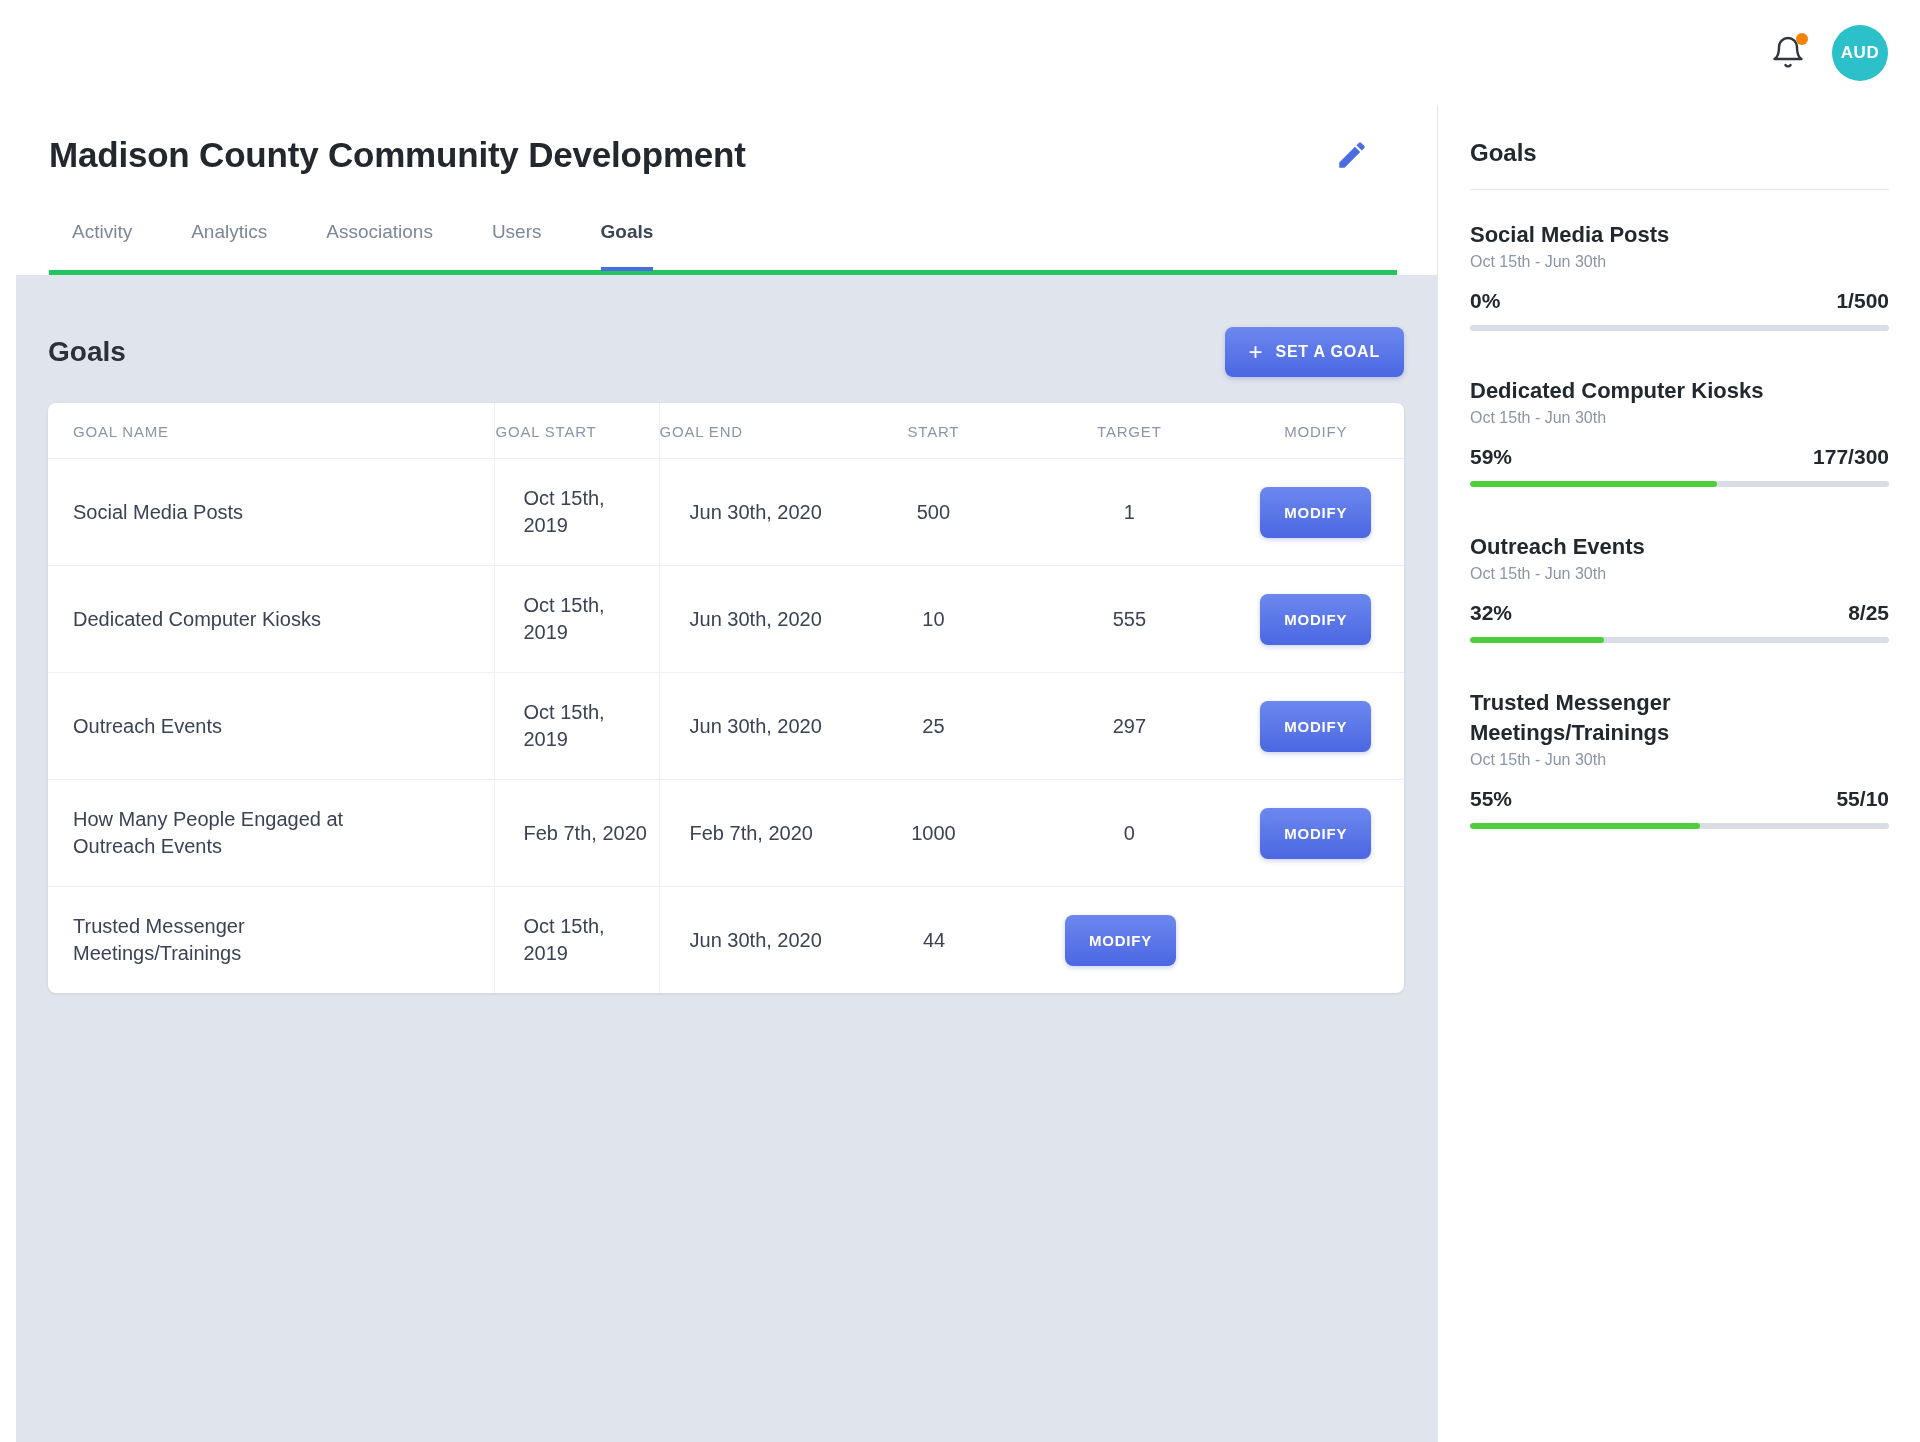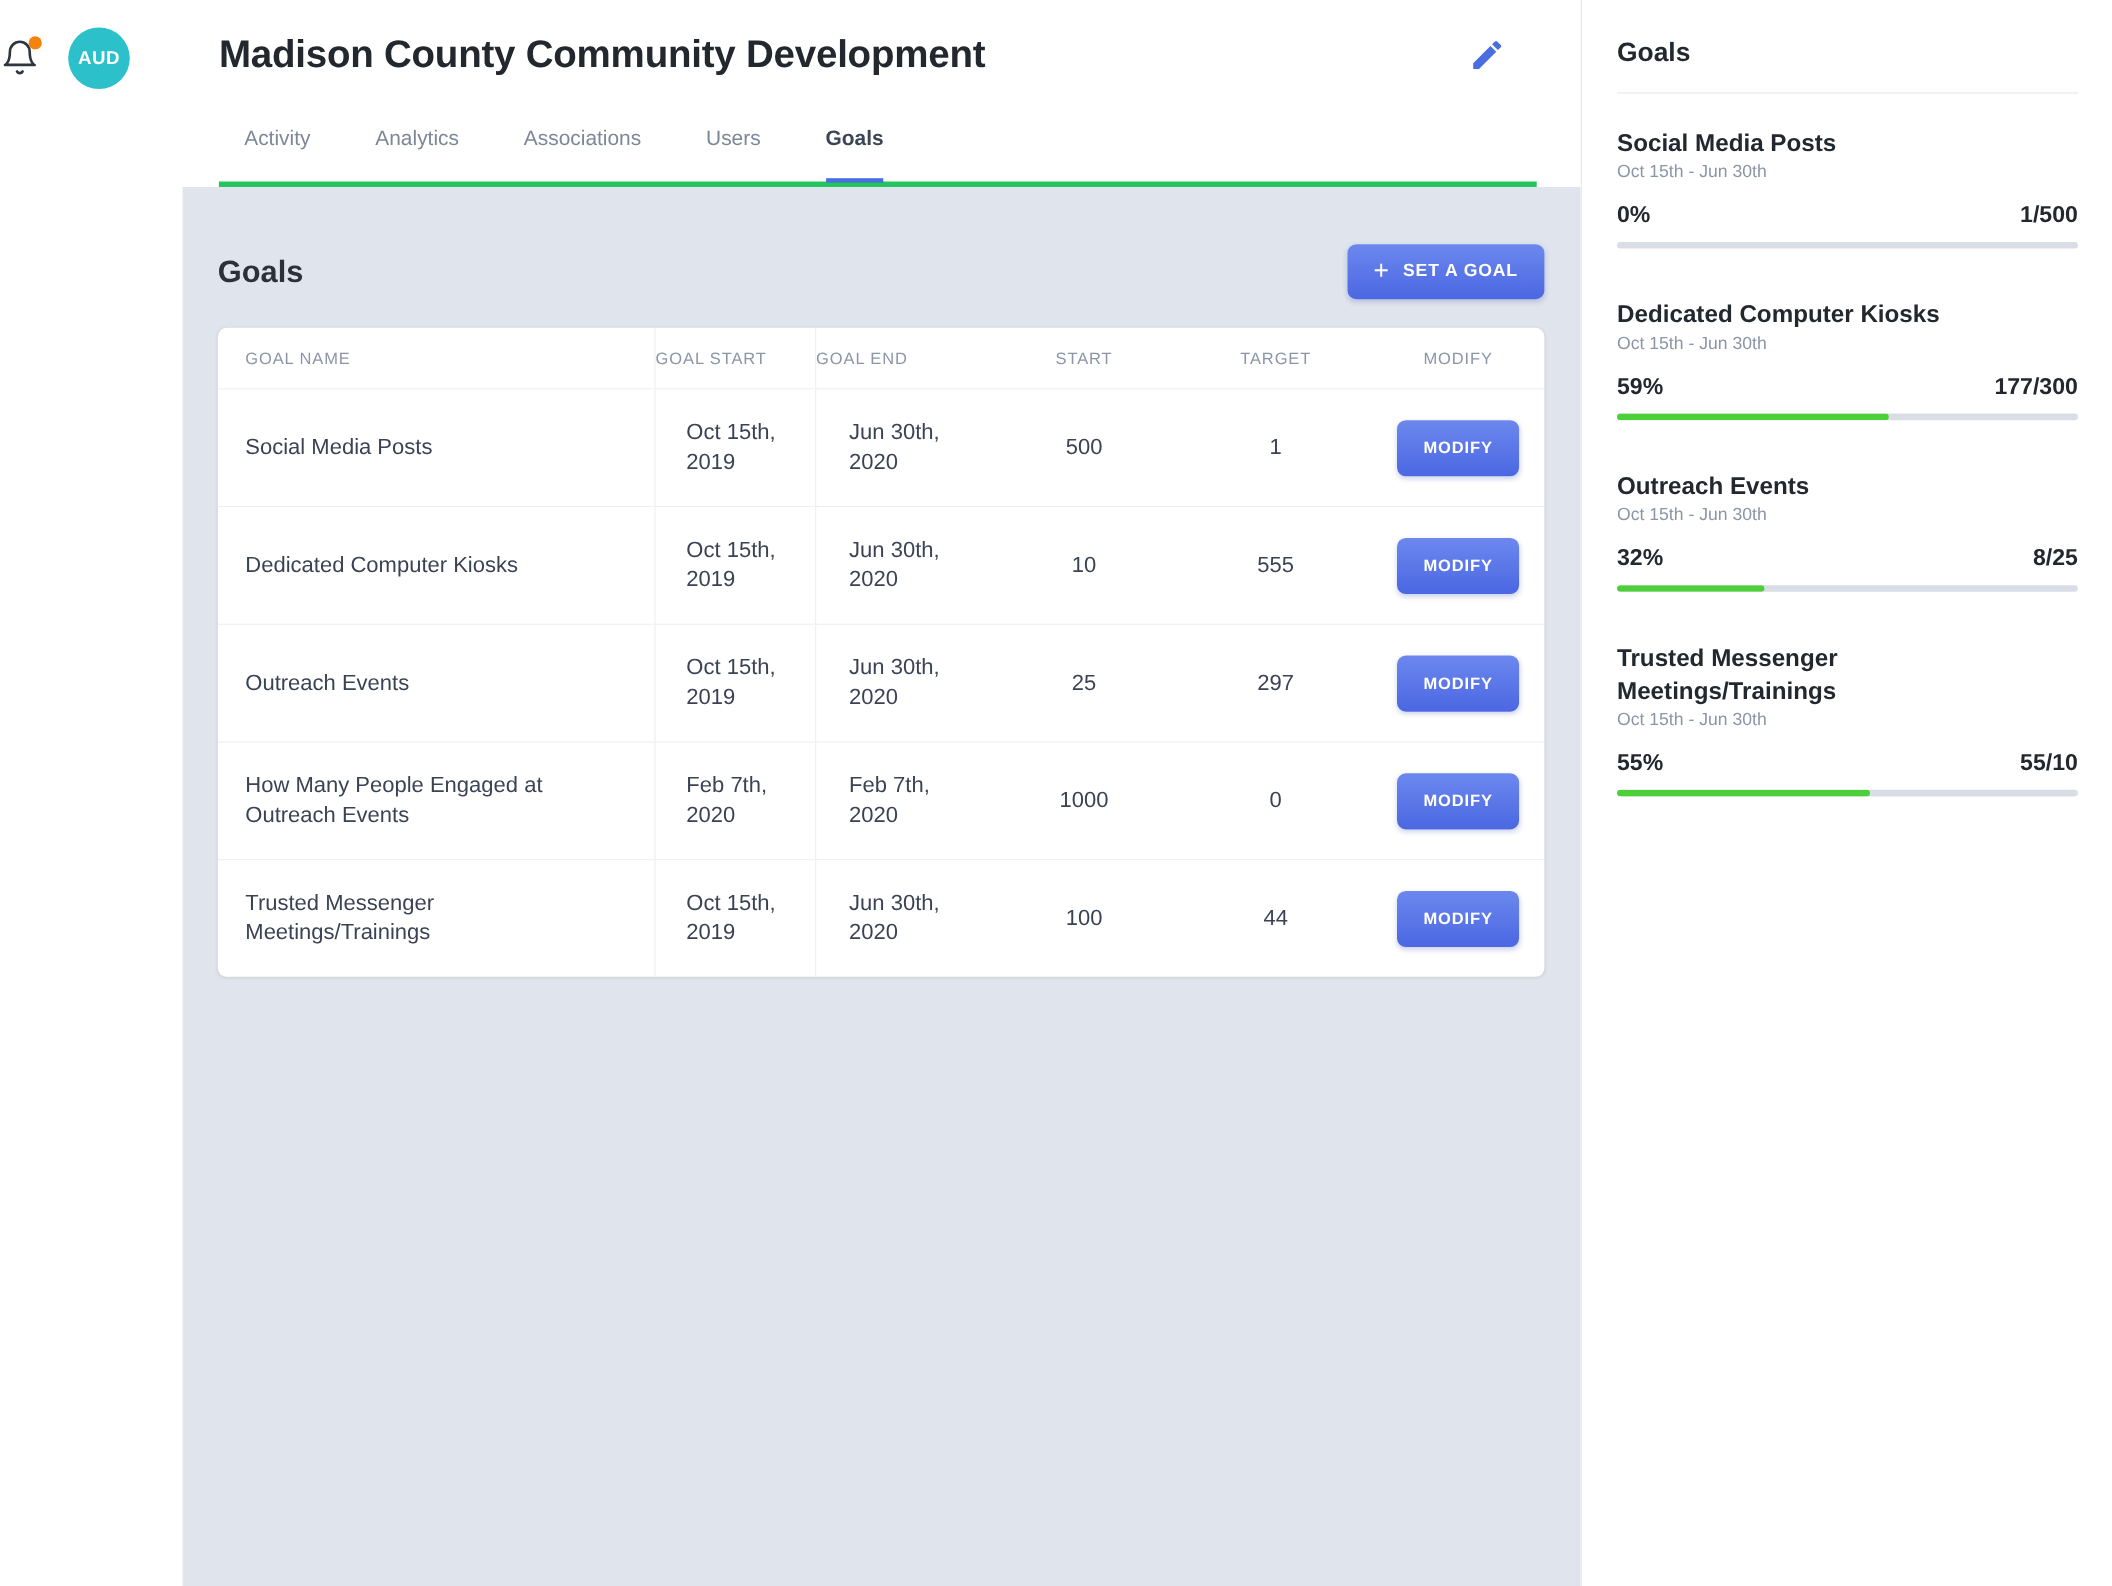--- a/index.html
+++ b/index.html
@@ -2,21 +2,21 @@
 <html><head>
 <meta charset="utf-8">
 <style>
   * { margin: 0; padding: 0; box-sizing: border-box; }
   html, body { width: 1920px; height: 1442px; overflow: hidden; }
   body {
     font-family: "Liberation Sans", sans-serif;
     background: #ffffff;
     color: #2e3748;
   }
-  .app { width: 1920px; height: 1442px; display: flex; }
+  .app { width: 1920px; height: 1442px; display: flex; flex-direction: column; }
 
   
   .topbar {
     height: 105px; background: #ffffff; flex: 0 0 auto;
     display: flex; align-items: center; justify-content: flex-end;
     padding-right: 32px; gap: 26px;
   }
   .bell-wrap { position: relative; width: 36px; height: 36px; cursor: pointer; }
   .bell-wrap svg { width: 36px; height: 36px; }
   .bell-dot {
@@ -215,21 +215,20 @@
             <div class="t-cell c-current t-body-cell">0</div>
             <div class="t-cell c-modify">
                 <button class="btn-modify">MODIFY</button>
               </div>
           </div>
 
           <div class="t-row">
             <div class="t-cell c-name t-body-cell">Trusted Messenger Meetings/Trainings</div>
             <div class="t-cell c-start t-body-cell">Oct 15th, 2019</div>
             <div class="t-cell c-end t-body-cell">Jun 30th, 2020</div>
-            <div class="t-cell c-target t-body-cell">100</div>
             <div class="t-cell c-current t-body-cell">44</div>
             <div class="t-cell c-modify">
                 <button class="btn-modify">MODIFY</button>
               </div>
           </div>
         </div>
       </div>
     </div>
 
     <aside class="sidebar">

